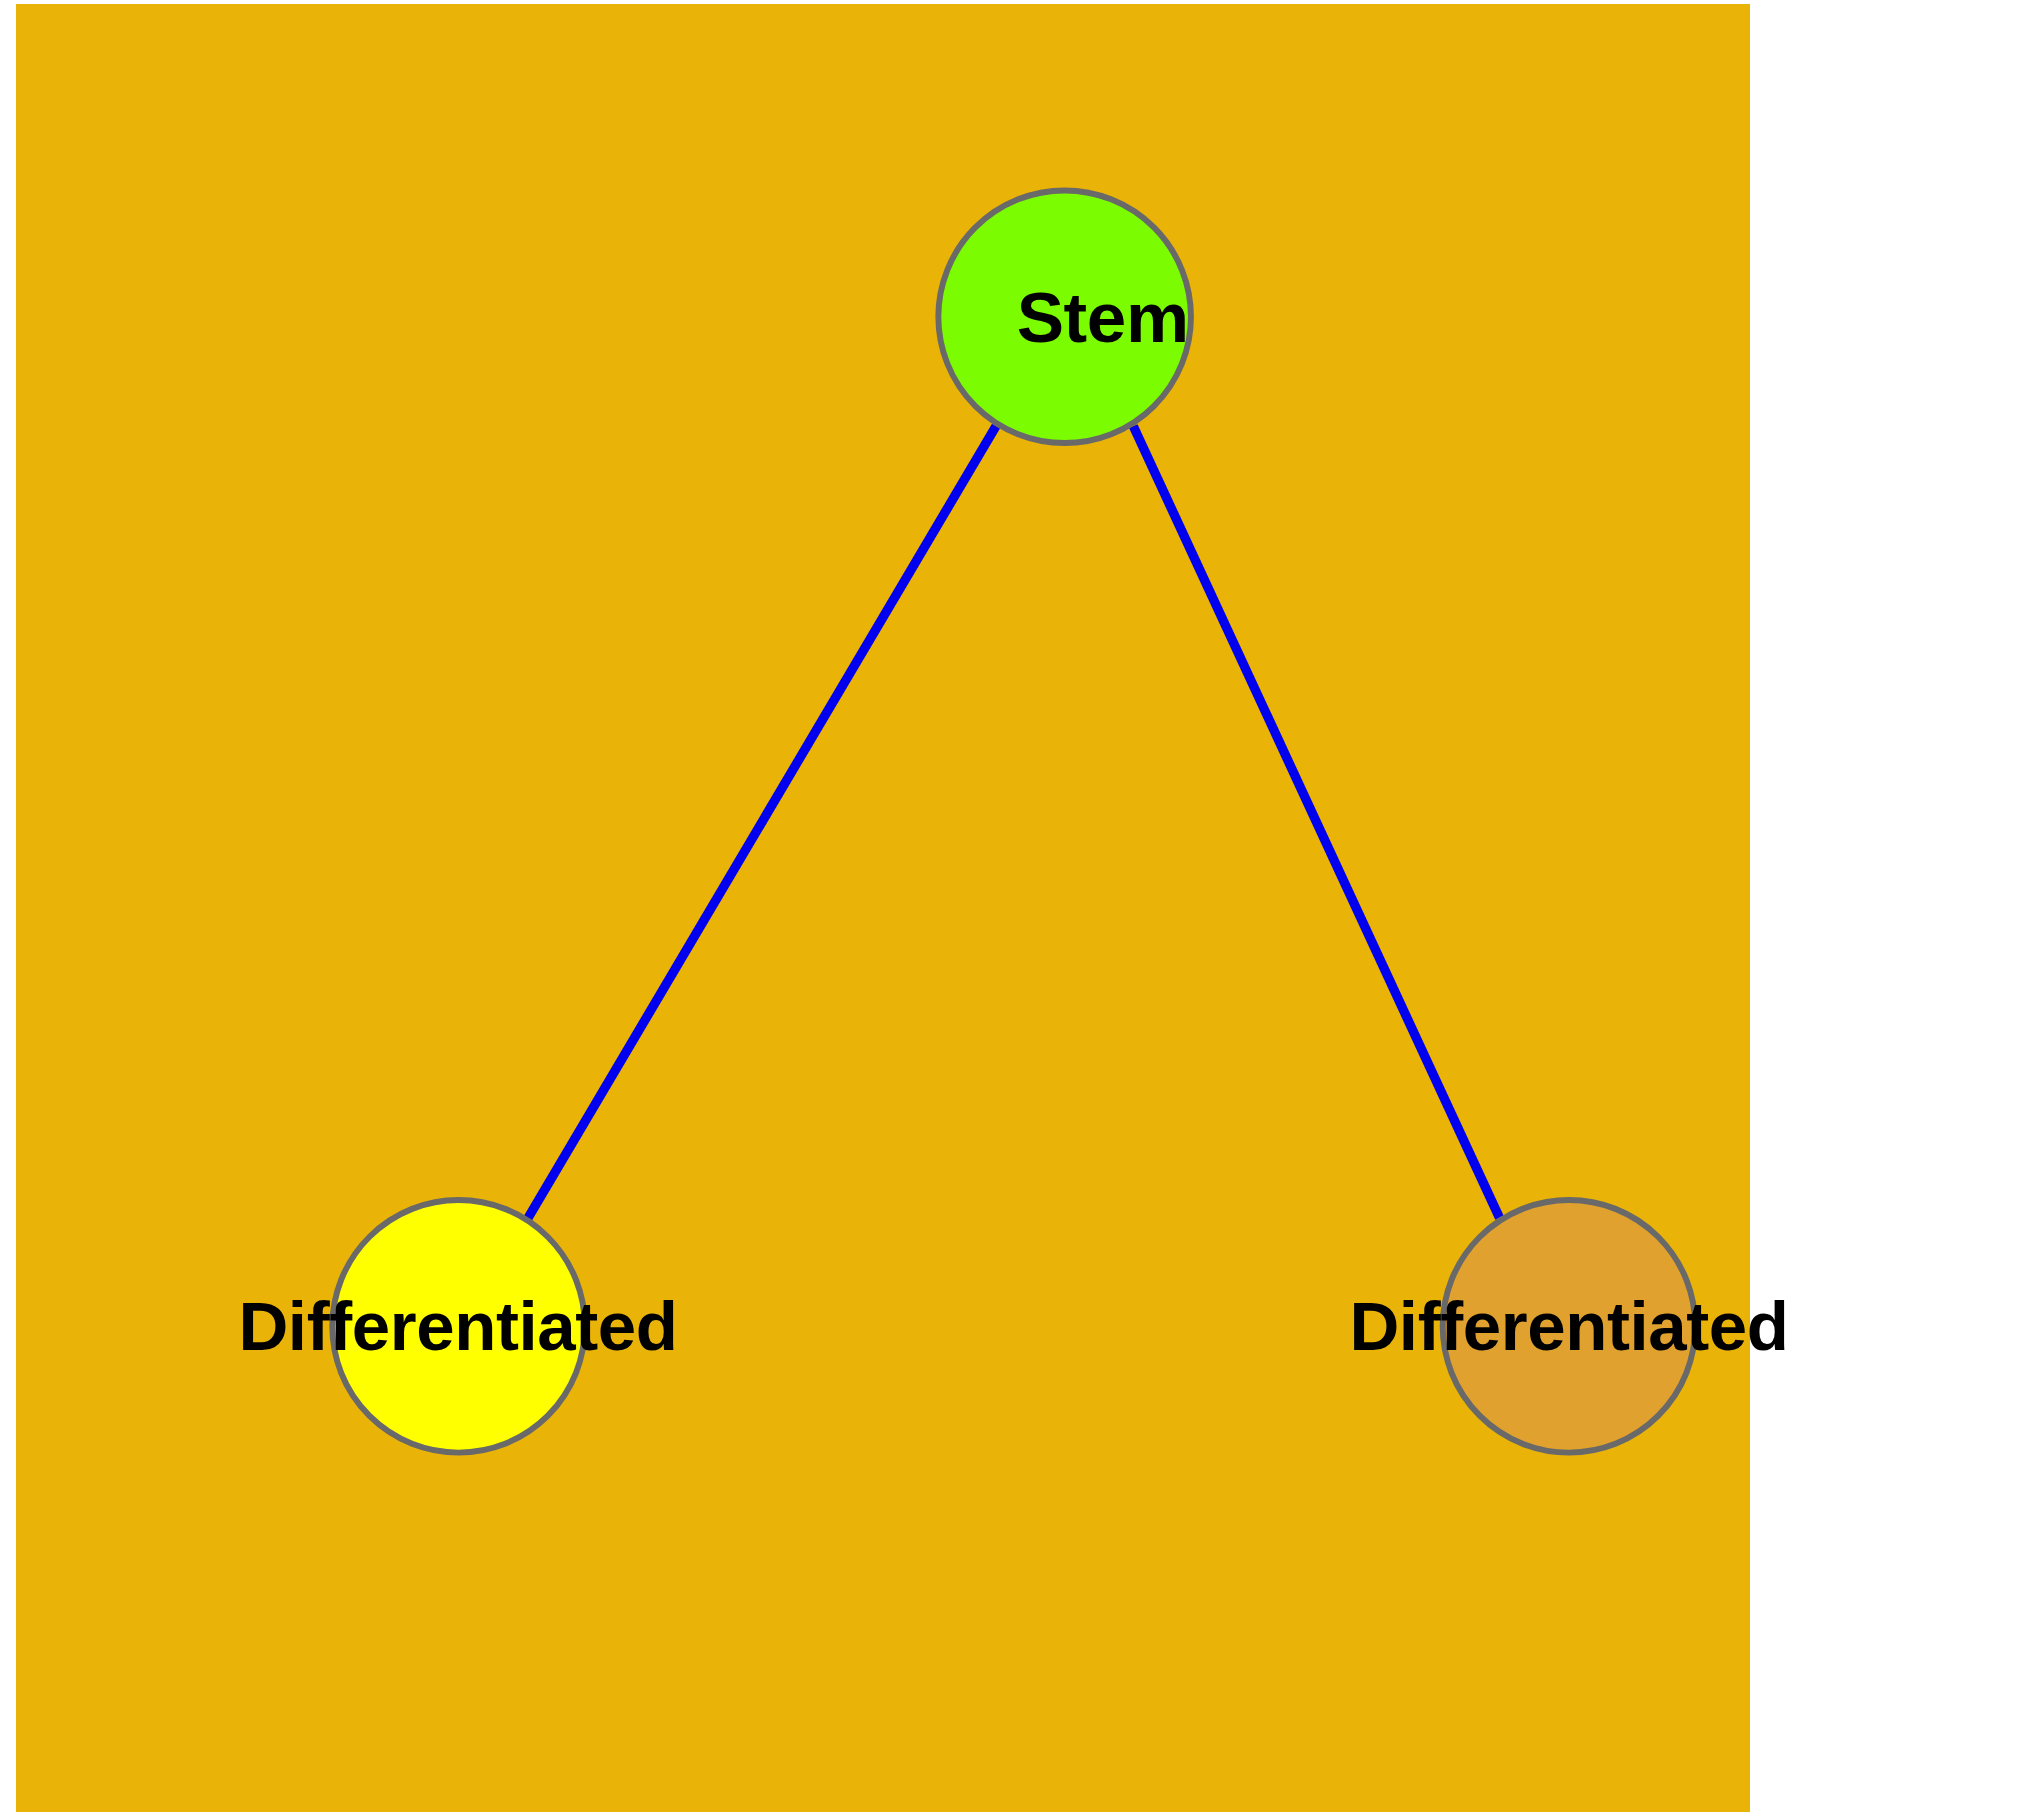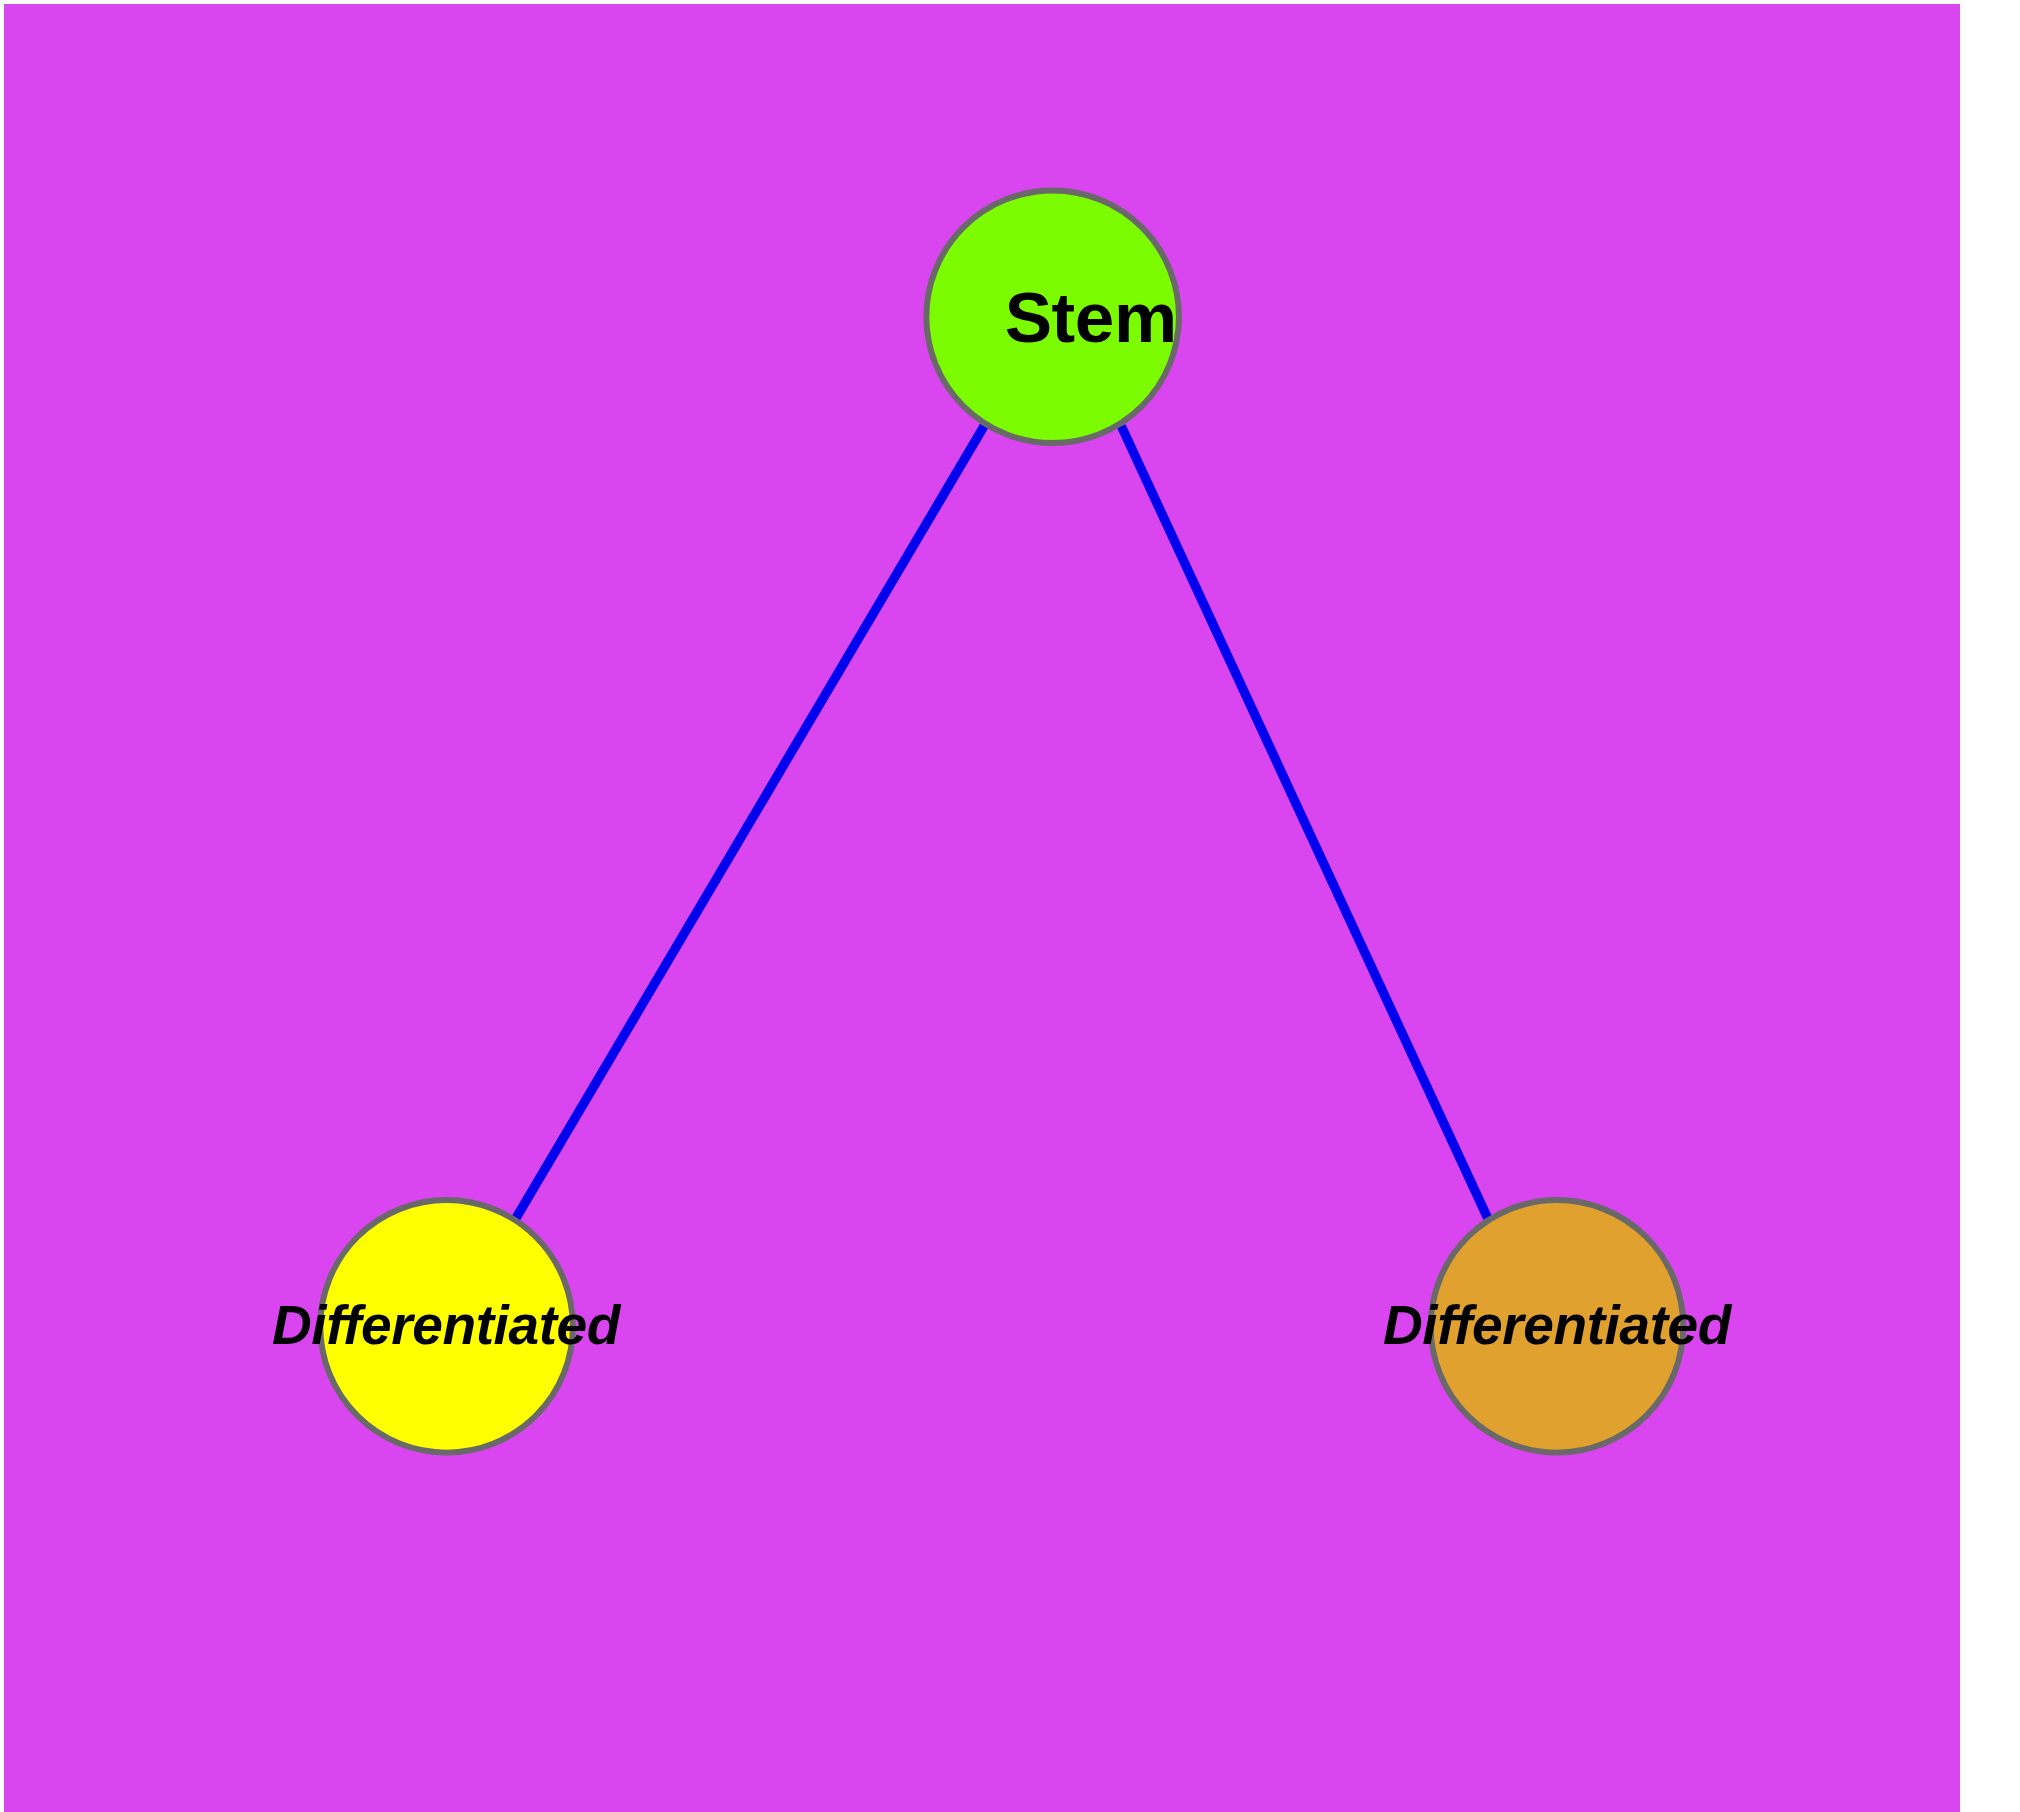--- a/index.html
+++ b/index.html
@@ -8,25 +8,25 @@
     background: #ffffff;
   }
   body {
     width: 2021px;
     height: 1812px;
     overflow: hidden;
     font-family: "Liberation Sans", sans-serif;
   }
   #graph-canvas {
     position: absolute;
-    left: 4px;
+    left: 16px;
     top: 4.2px;
-    width: 1956px;
+    width: 1734px;
     height: 1808px;
-    background: #d946ef;
+    background: #eab308;
   }
   #graph-svg {
     position: absolute;
     left: 0;
     top: 0;
     width: 2021px;
     height: 1808px;
     display: block;
   }
   .node-label {
@@ -37,22 +37,21 @@
     white-space: pre;
     line-height: 1.12;
     letter-spacing: -0.4px;
     transform: translate(-50%, -50%);
     pointer-events: none;
   }
   .node-label.big {
     font-size: 71px;
   }
   .node-label.small {
-    font-size: 55px;
-    font-style: italic;
+    font-size: 69px;
   }
 </style>
 </head>
 <body>
 
 <div id="graph-canvas">
 
   <svg id="graph-svg" viewBox="0 0 2384 2133">
     <g>
       <line x1="1156" y1="498" x2="604" y2="1432" stroke="#0000ee" stroke-width="11" stroke-linecap="butt"></line>

